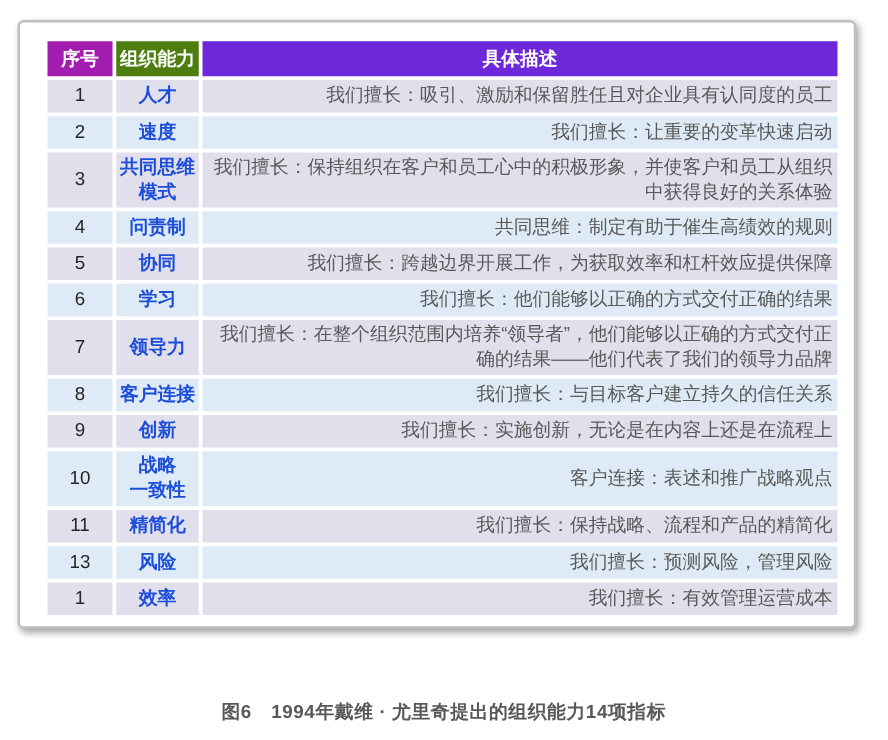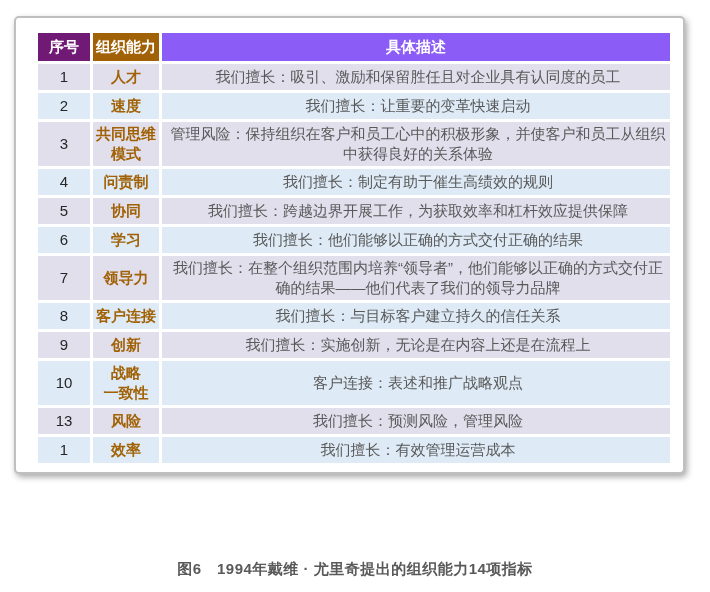--- a/index.html
+++ b/index.html
@@ -23,67 +23,67 @@
   col.c-cap{width:66px;}
   col.c-desc{width:508px;}
   th{
     color:#ffffff;font-weight:bold;height:24px;padding:2px;
     text-align:center;vertical-align:middle;font-size:15px;
   }
   td{
     vertical-align:middle;height:22px;padding:2px;line-height:20px;
   }
   td.no{text-align:center;color:#262626;}
-  td.cap{text-align:center;font-weight:bold;color:#a16207;white-space:pre-line;}
-  td.desc{text-align:center;color:#595959;padding-left:8px;padding-right:4px;}
+  td.cap{text-align:center;font-weight:bold;color:#1d4ed8;white-space:pre-line;}
+  td.desc{text-align:right;color:#595959;padding-left:8px;padding-right:4px;}
   tbody tr:nth-child(odd) td{background:#E2DFED;}
   tbody tr:nth-child(even) td{background:#DEEBF6;}
   .figure-caption{
     position:absolute;left:0;right:0;top:560px;text-align:center;
     font-size:15px;font-weight:bold;color:#595959;letter-spacing:0.5px;
   }
 </style>
 </head>
 <body>
 
 <div class="figure-frame">
   <table class="capability-table">
     <colgroup>
       <col class="c-no">
         <col class="c-cap">
         <col class="c-desc">
     </colgroup>
     <thead>
       <tr>
-        <th class="hdr" style="background: #701a75; color: rgb(255, 255, 255);">序号</th>
-        <th class="hdr" style="background: #a16207; color: rgb(255, 255, 255);">组织能力</th>
-        <th class="hdr" style="background: #8b5cf6; color: rgb(255, 255, 255);">具体描述</th>
+        <th class="hdr" style="background: #a21caf; color: rgb(255, 255, 255);">序号</th>
+        <th class="hdr" style="background: #4d7c0f; color: rgb(255, 255, 255);">组织能力</th>
+        <th class="hdr" style="background: #6d28d9; color: rgb(255, 255, 255);">具体描述</th>
       </tr>
     </thead>
     <tbody>
         <tr>
     <td class="no">1</td>
     <td class="cap">人才</td>
     <td class="desc">我们擅长：吸引、激励和保留胜任且对企业具有认同度的员工</td>
   </tr>
         <tr>
     <td class="no">2</td>
     <td class="cap">速度</td>
     <td class="desc">我们擅长：让重要的变革快速启动</td>
   </tr>
         <tr>
     <td class="no">3</td>
     <td class="cap">共同思维
 模式</td>
-    <td class="desc">管理风险：保持组织在客户和员工心中的积极形象，并使客户和员工从组织中获得良好的关系体验</td>
+    <td class="desc">我们擅长：保持组织在客户和员工心中的积极形象，并使客户和员工从组织中获得良好的关系体验</td>
   </tr>
         <tr>
     <td class="no">4</td>
     <td class="cap">问责制</td>
-    <td class="desc">我们擅长：制定有助于催生高绩效的规则</td>
+    <td class="desc">共同思维：制定有助于催生高绩效的规则</td>
   </tr>
         <tr>
     <td class="no">5</td>
     <td class="cap">协同</td>
     <td class="desc">我们擅长：跨越边界开展工作，为获取效率和杠杆效应提供保障</td>
   </tr>
         <tr>
     <td class="no">6</td>
     <td class="cap">学习</td>
     <td class="desc">我们擅长：他们能够以正确的方式交付正确的结果</td>
@@ -103,20 +103,25 @@
     <td class="cap">创新</td>
     <td class="desc">我们擅长：实施创新，无论是在内容上还是在流程上</td>
   </tr>
         <tr>
     <td class="no">10</td>
     <td class="cap">战略
 一致性</td>
     <td class="desc">客户连接：表述和推广战略观点</td>
   </tr>
         <tr>
+    <td class="no">11</td>
+    <td class="cap">精简化</td>
+    <td class="desc">我们擅长：保持战略、流程和产品的精简化</td>
+  </tr>
+        <tr>
     <td class="no">13</td>
     <td class="cap">风险</td>
     <td class="desc">我们擅长：预测风险，管理风险</td>
   </tr>
         <tr>
     <td class="no">1</td>
     <td class="cap">效率</td>
     <td class="desc">我们擅长：有效管理运营成本</td>
   </tr>
       </tbody>

